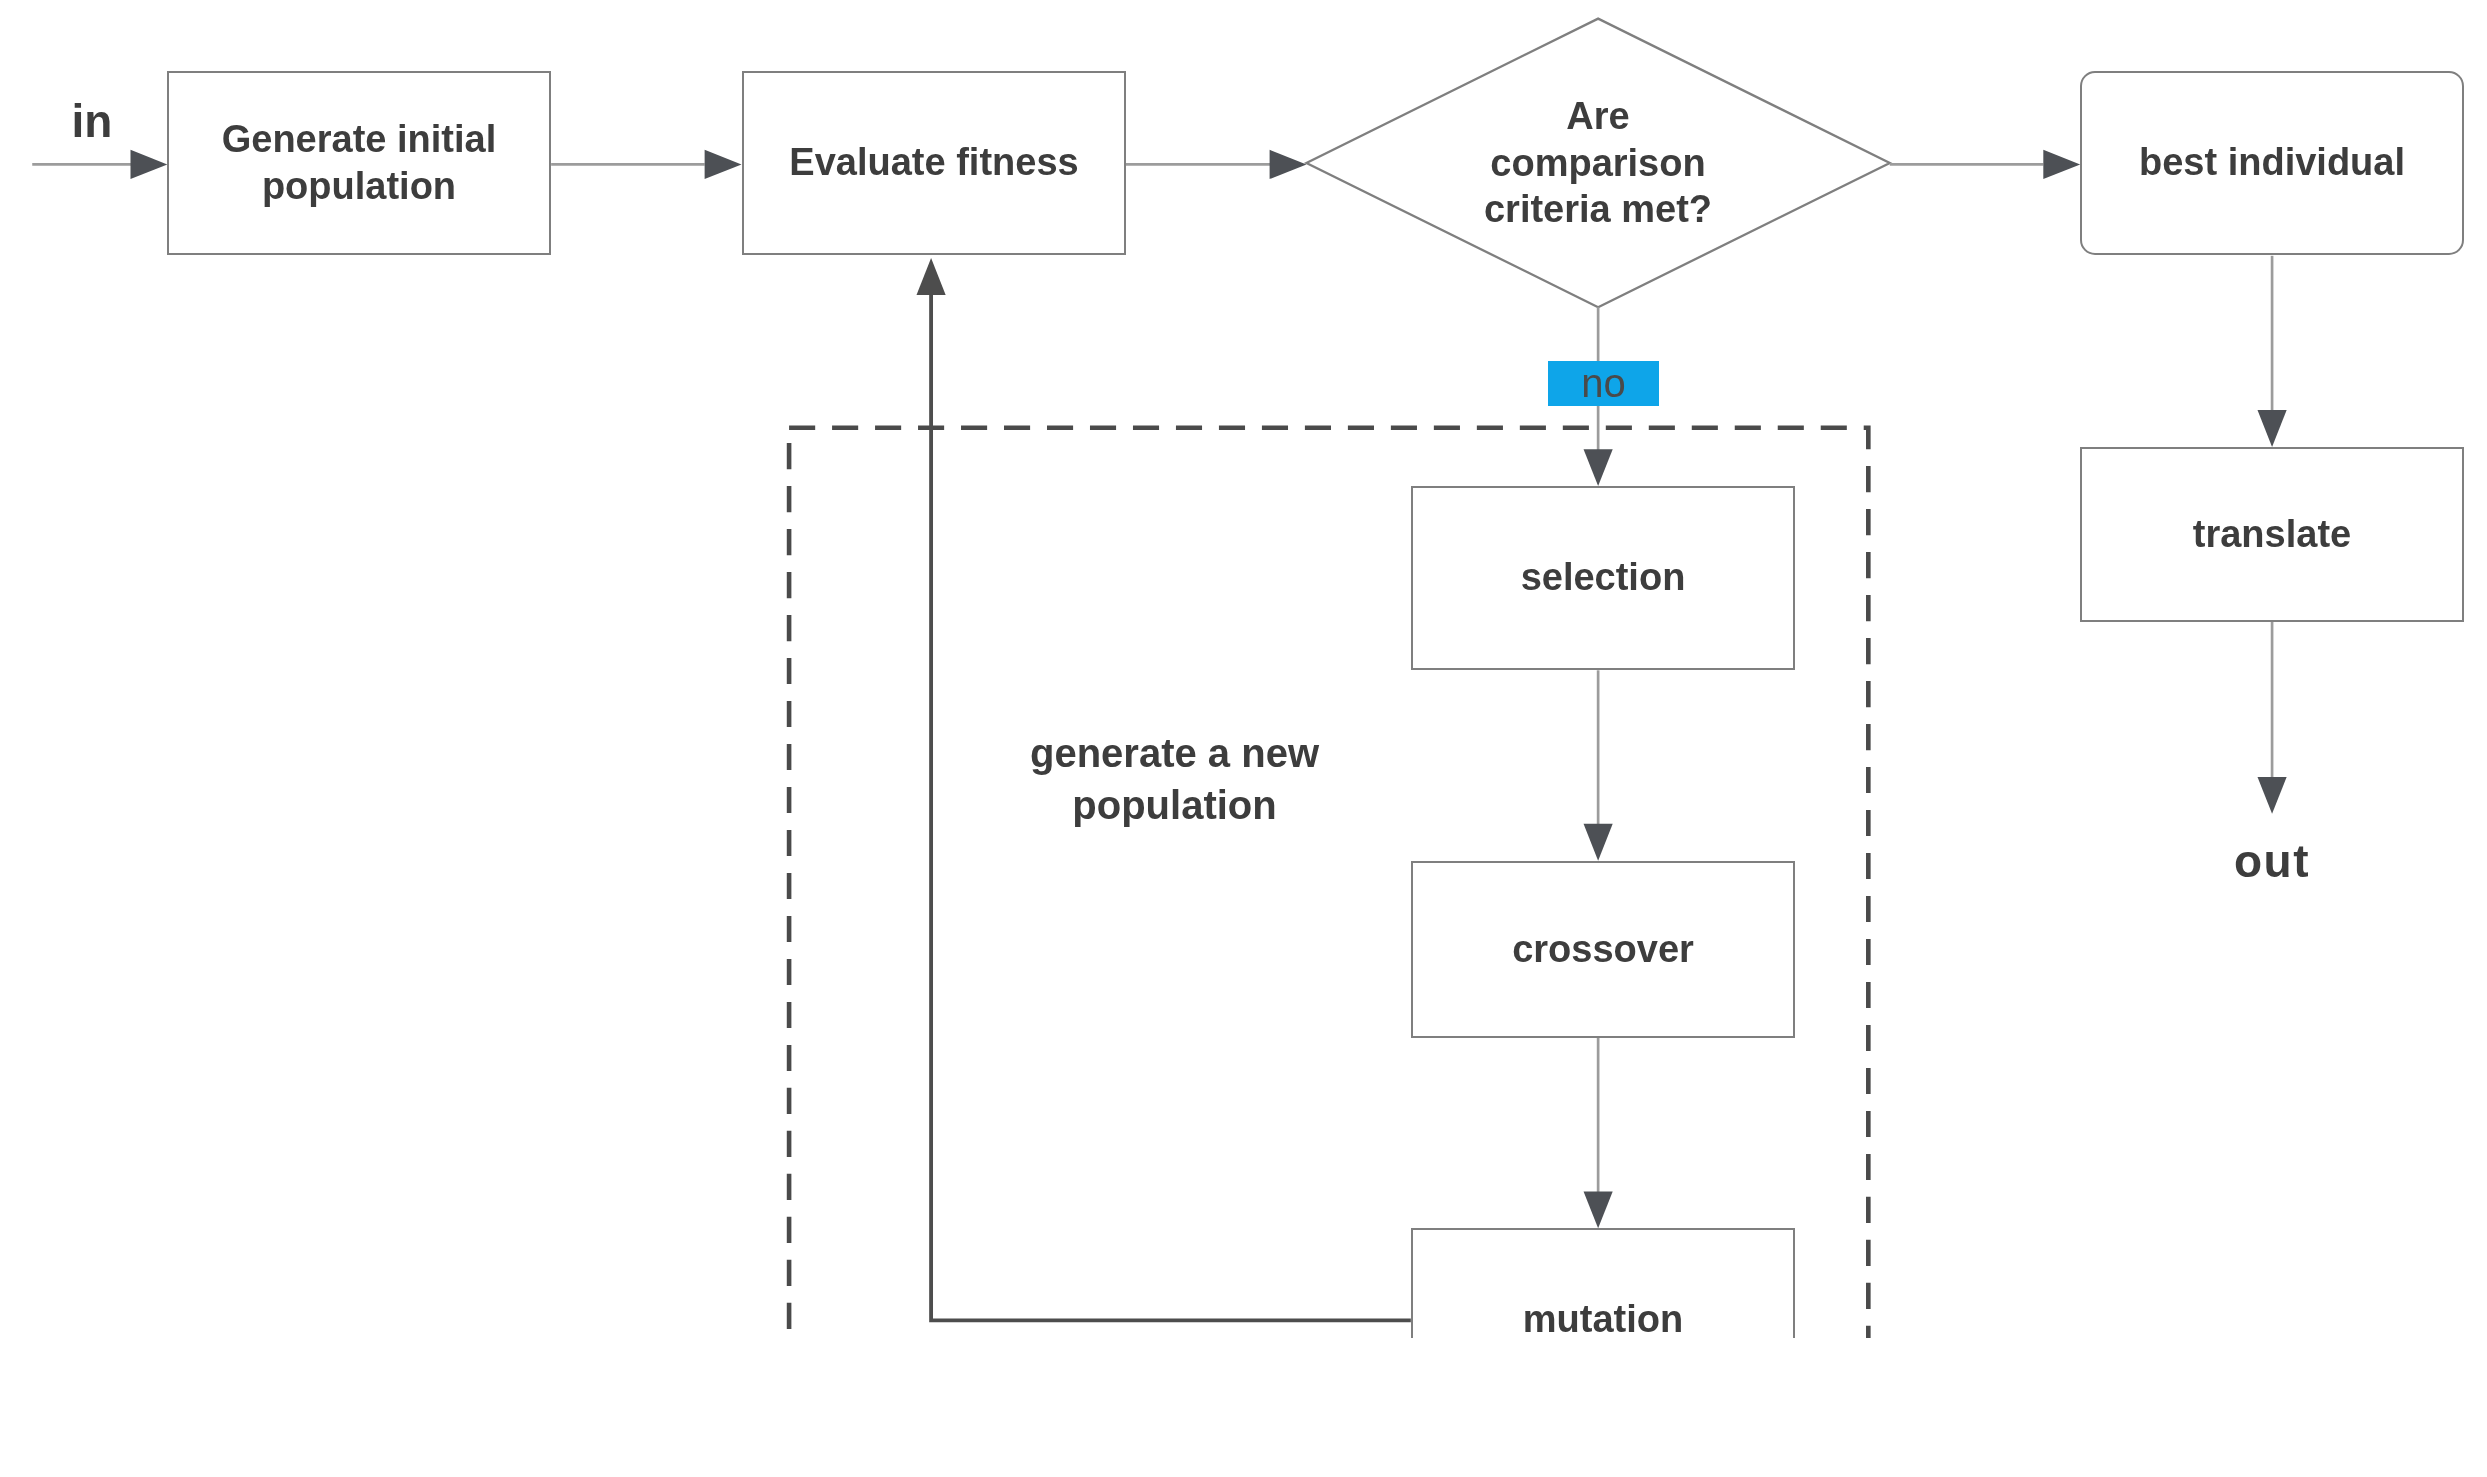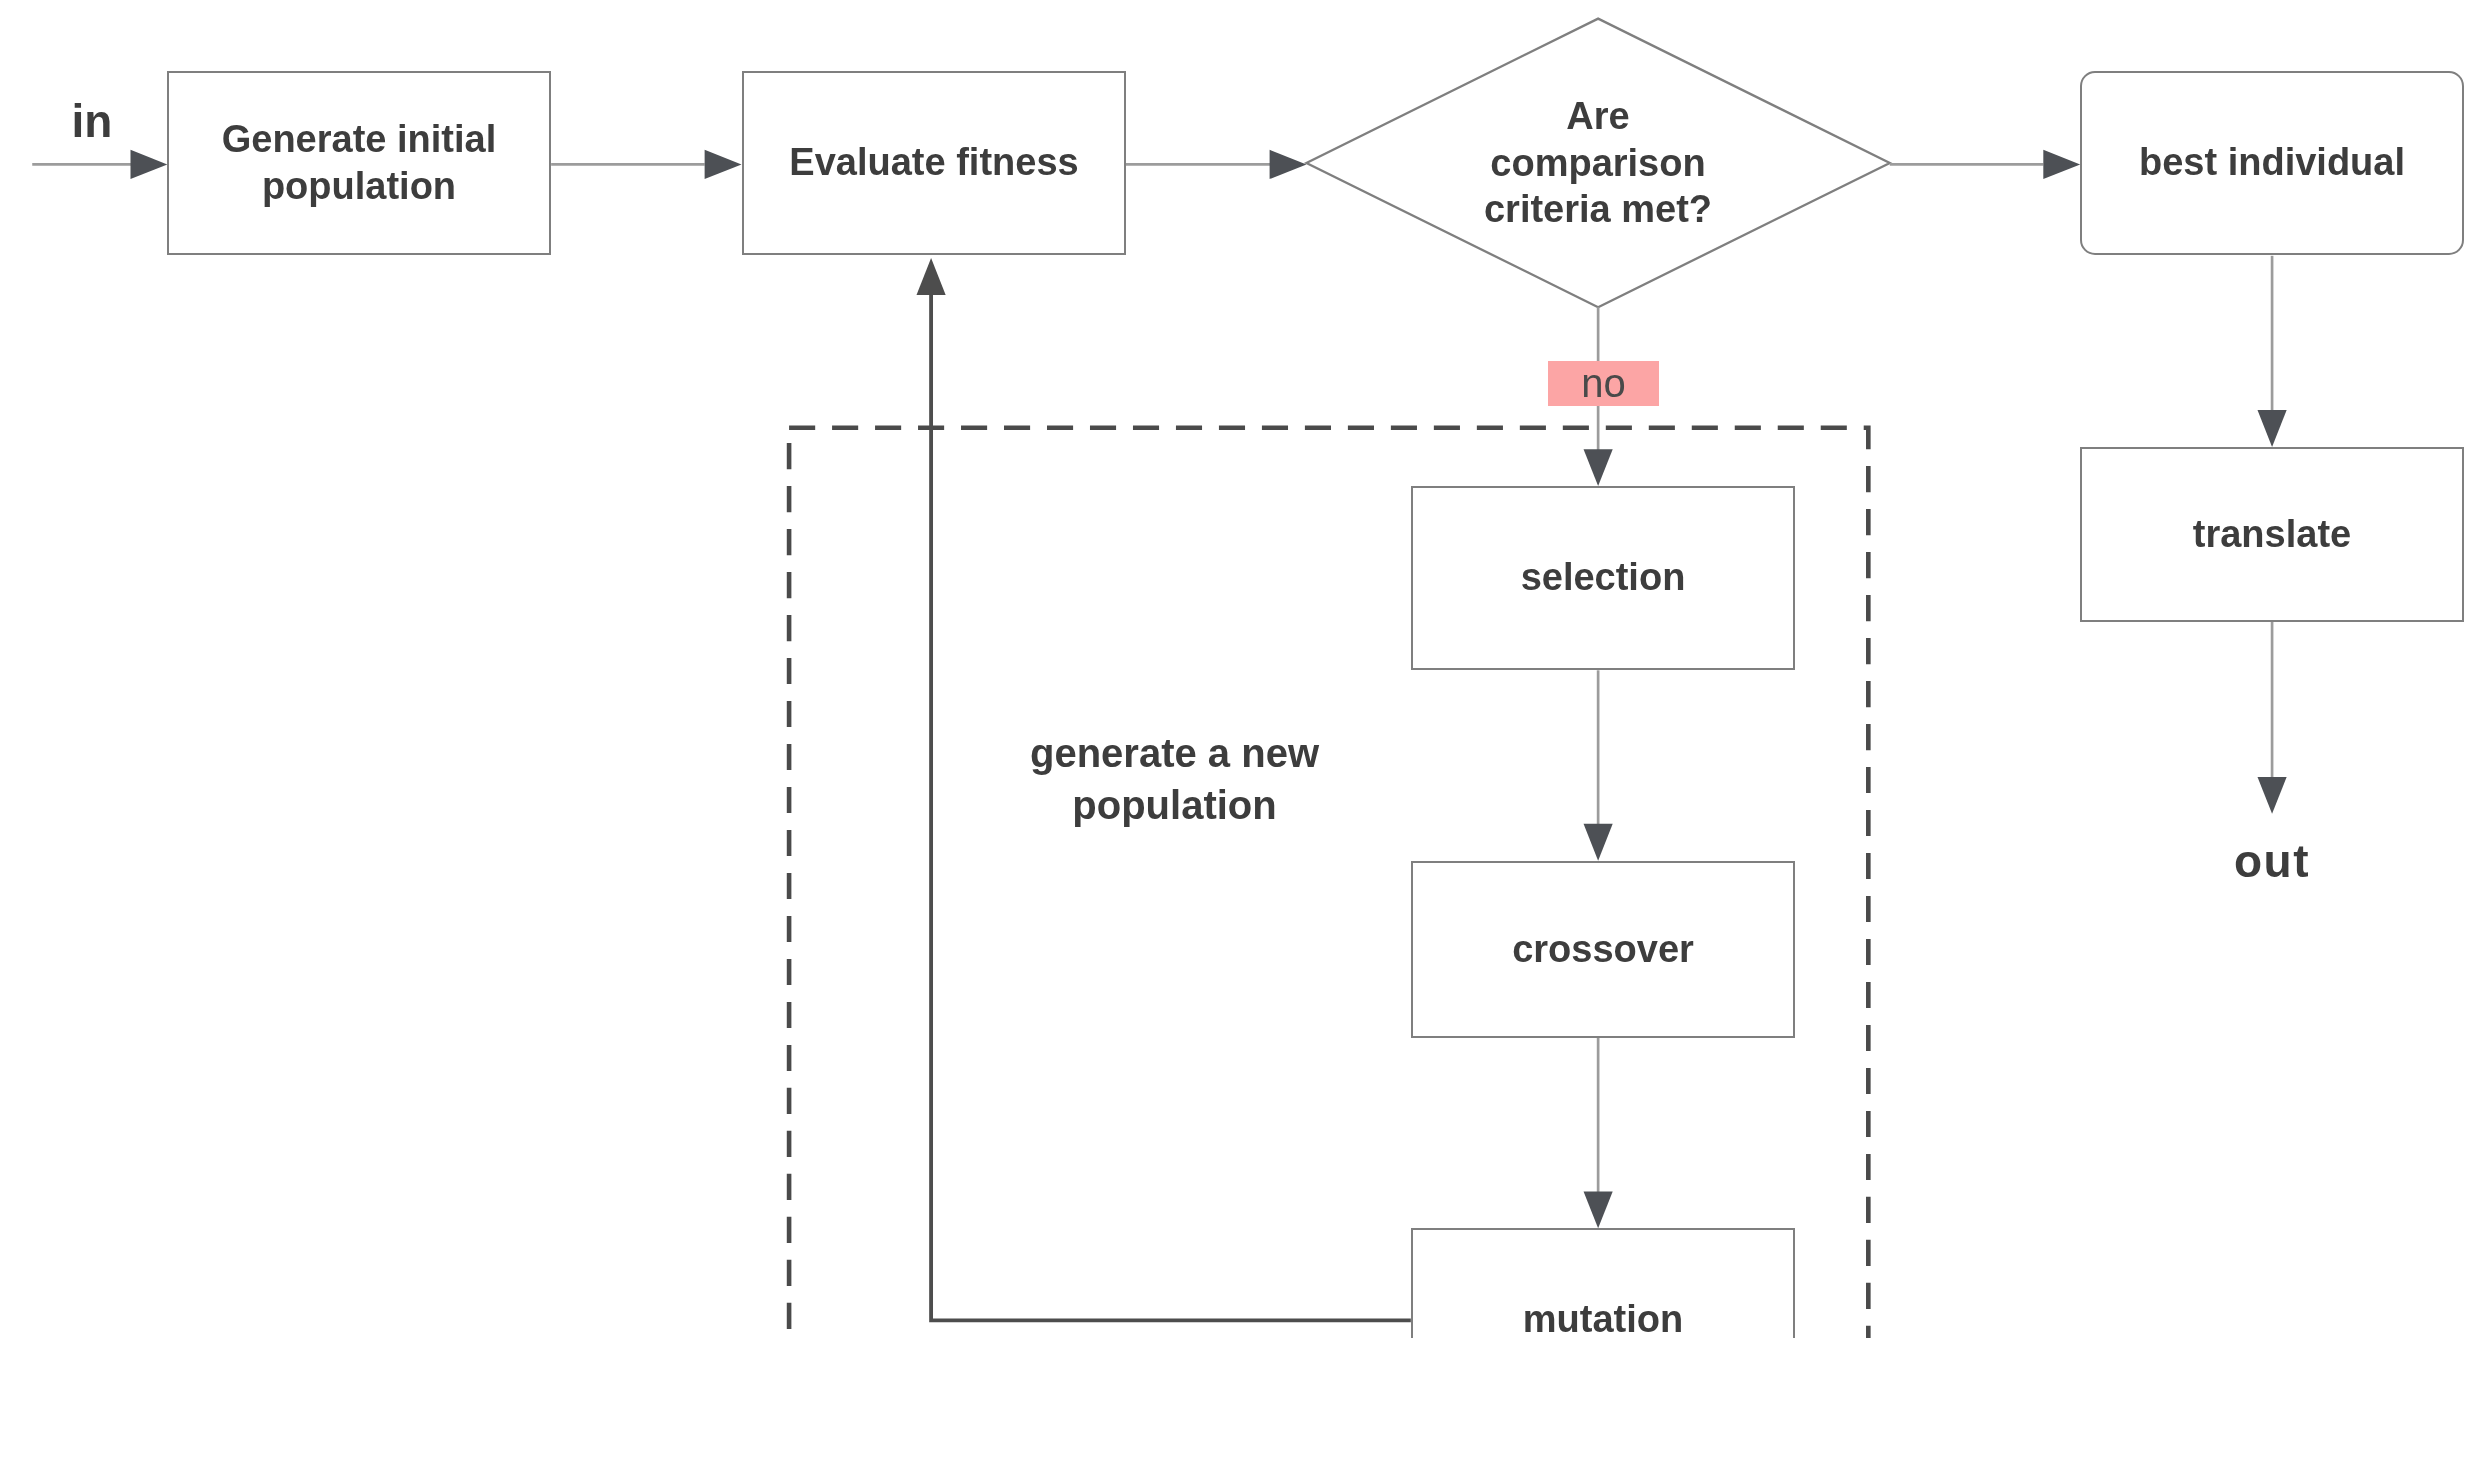--- a/index.html
+++ b/index.html
@@ -48,21 +48,21 @@
     display:flex;align-items:center;justify-content:center;text-align:center;
     color:var(--text);font-weight:600;font-size:38px;line-height:1.22;
     white-space:pre-line;pointer-events:none;
   }
   .floating{
     position:absolute;z-index:2;color:var(--text);text-align:center;
     white-space:pre-line;
   }
   .lbl-in{left:42px;top:94px;width:100px;font-size:46px;font-weight:bold;}
   .lbl-out{left:2157px;top:834px;width:230px;font-size:46px;font-weight:bold;letter-spacing:1.5px;}
-  .lbl-no{left:1548px;top:361px;width:111px;font-size:40px;font-weight:400;color:#4a4a4a;background:#fca5a5;}
+  .lbl-no{left:1548px;top:361px;width:111px;font-size:40px;font-weight:400;color:#4a4a4a;background:#0ea5e9;}
   .lbl-loop{left:883px;top:727px;width:583px;font-size:40px;font-weight:bold;line-height:1.3;}
 </style>
 </head>
 <body>
 
 <div id="canvas">
 
   <svg id="wires" viewBox="0 0 3240 1925" xmlns="http://www.w3.org/2000/svg">
 
     <rect class="dashed" x="1028" y="557" width="1406" height="1337"></rect>

